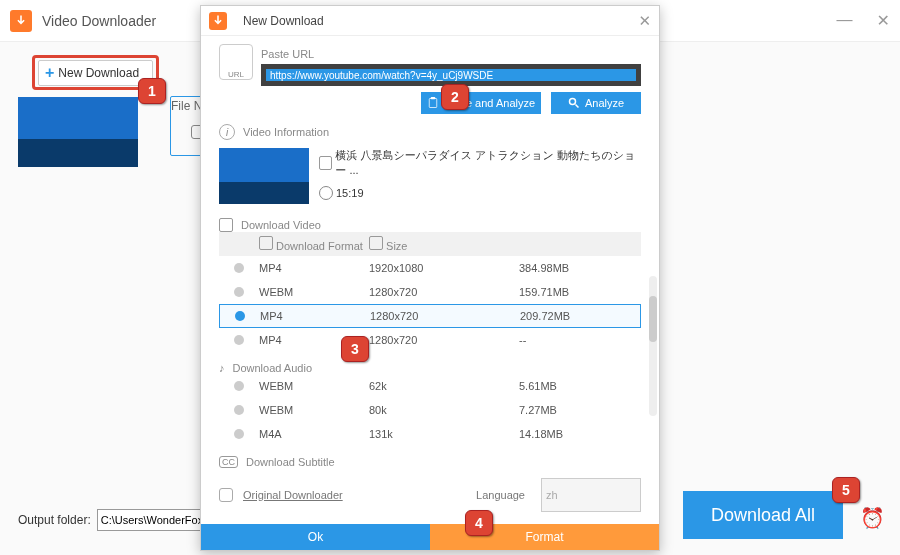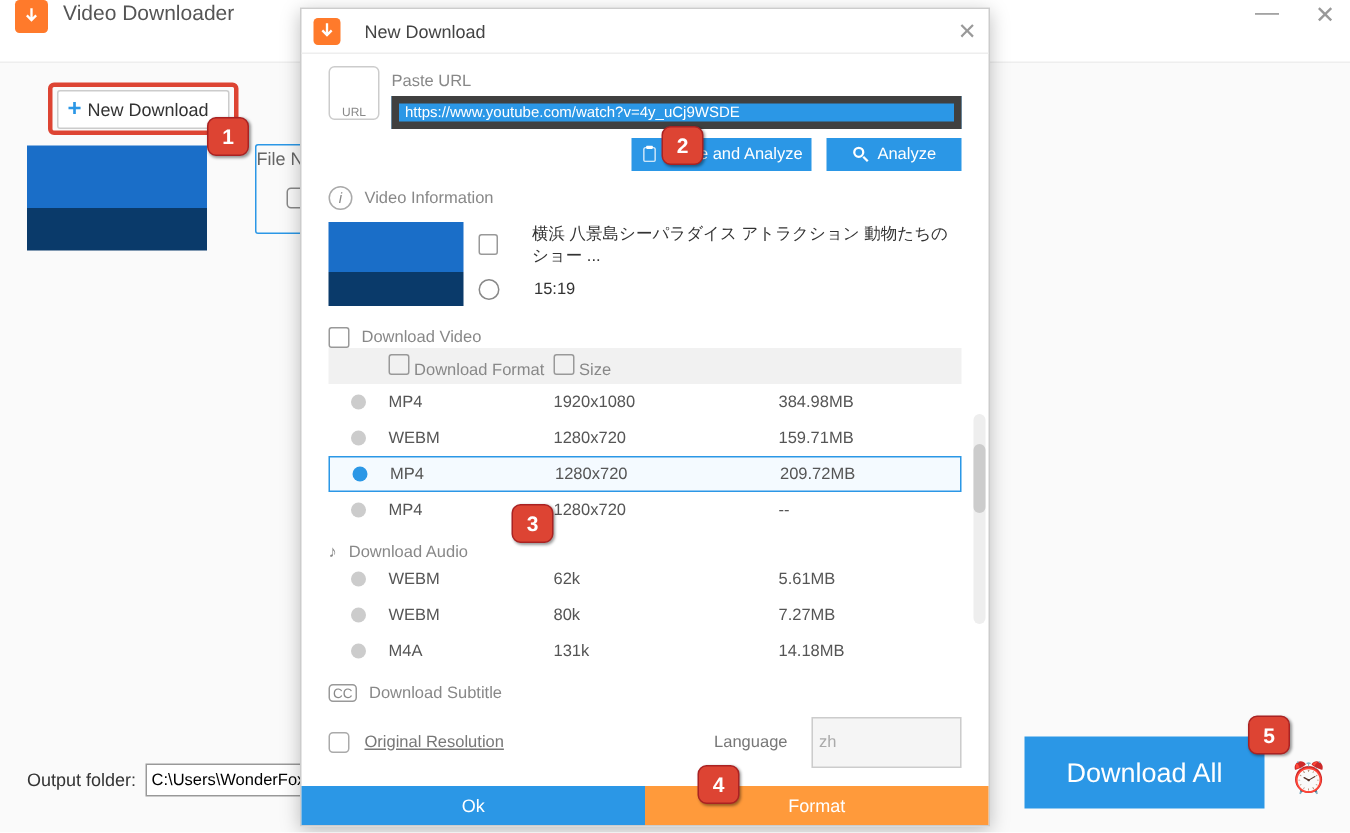--- a/index.html
+++ b/index.html
@@ -1,18 +1,18 @@
 <!DOCTYPE html>
 <html><head>
 <meta charset="utf-8">
 <style>
 *{box-sizing:border-box;margin:0;padding:0;font-family:Arial,sans-serif}
 body{width:900px;height:555px;background:#fff;overflow:hidden;position:relative;font-size:12px;color:#555}
 .main-win{width:900px;height:555px;background:#fafafa;position:relative}
-.titlebar{height:42px;background:#fff;display:flex;align-items:flex-start;padding:0 10px;border-bottom:1px solid #eee}
+.titlebar{height:42px;background:#fff;display:flex;align-items:center;padding:0 10px;border-bottom:1px solid #eee}
 .brand-icon{width:22px;height:22px;background:#ff7a2b;border-radius:3px;display:flex;align-items:center;justify-content:center;color:#fff;font-weight:bold;margin-right:10px}
 .brand-icon svg{width:14px;height:14px}
 .titlebar-title{font-size:14px;color:#555}
 .titlebar-btns{margin-left:auto;display:flex;gap:24px;color:#999;font-size:16px}
 .new-dl-btn{position:absolute;top:60px;left:38px;width:115px;height:26px;border:1px solid #ccc;background:#fff;display:flex;align-items:center;padding:0 6px;color:#333;font-size:12px;border-radius:2px}
 .new-dl-btn .plus{color:#2b97e6;font-size:16px;font-weight:bold;margin-right:4px}
 .red-outline{position:absolute;border:3px solid #d43; border-radius:4px}
 .thumb-main{position:absolute;top:97px;left:18px;width:120px;height:70px;background:linear-gradient(#1a6ec8 0 60%,#0a3a6a 60% 100%)}
 .callout{position:absolute;width:28px;height:26px;background:#d43;color:#fff;border-radius:6px;display:flex;align-items:center;justify-content:center;font-weight:bold;font-size:14px;box-shadow:1px 1px 2px rgba(0,0,0,.4);border:1px solid #a22}
 .output-row{position:absolute;left:18px;bottom:24px;display:flex;align-items:center;font-size:12px;color:#333}
@@ -38,21 +38,21 @@
 .url-input::selection{background:#2b97e6}
 .url-input.sel{background:#2b97e6;color:#fff}
 .btn-row{display:flex;justify-content:flex-end;gap:10px;margin-top:6px}
 .btn-blue{background:#2b97e6;color:#fff;border:none;height:22px;width:120px;font-size:11px;display:flex;align-items:center;justify-content:center;gap:5px}
 .btn-blue.small{width:90px}
 .section-head{display:flex;align-items:center;gap:8px;margin-top:10px;color:#888;font-size:11px}
 .section-head .ico{width:16px;height:16px;border:1px solid #aaa;border-radius:50%;display:flex;align-items:center;justify-content:center;font-size:10px;font-style:italic}
 .vid-info{display:flex;gap:10px;margin-top:8px}
 .vid-thumb{width:90px;height:56px;background:linear-gradient(#1a6ec8 0 60%,#0a3a6a 60% 100%)}
 .vid-meta{flex:1;font-size:11px;color:#333}
-.vid-meta .line{display:flex;align-items:center;gap:23px;margin-bottom:8px}
+.vid-meta .line{display:flex;align-items:center;gap:3px;margin-bottom:8px}
 .tbl-head,.tbl-row{display:flex;align-items:center;height:24px;font-size:11px}
 .tbl-head{background:#f1f1f1;color:#888}
 .col1{width:40px;display:flex;justify-content:center}
 .col2{width:110px}
 .col3{width:150px}
 .col4{flex:1}
 .tbl-row{color:#555}
 .tbl-row .dot{width:10px;height:10px;border-radius:50%;background:#ccc}
 .tbl-row.selected{border:1px solid #2b97e6;background:#f4faff}
 .tbl-row.selected .dot{background:#2b97e6}
@@ -240,21 +240,21 @@
           <div class="col4">14.18MB</div>
         </div>
       </div>
 
     <div class="section-head">
       <span style="border:1px solid #999;border-radius:3px;font-size:9px;padding:0 2px">CC</span>
       <span>Download Subtitle</span>
     </div>
     <div class="subt-row">
       <span class="chk"></span>
-      <a>Original Resolution</a>
+      <a>Original Downloader</a>
       <span style="margin-left:auto">Language</span>
       <input class="lang-sel" disabled="" value="zh" style="">
     </div>
 
     <div class="scroll-hint">
         <div class="bar"></div>
       </div>
   </div>
   <div class="dlg-foot">
     <button class="ok">Ok</button>

